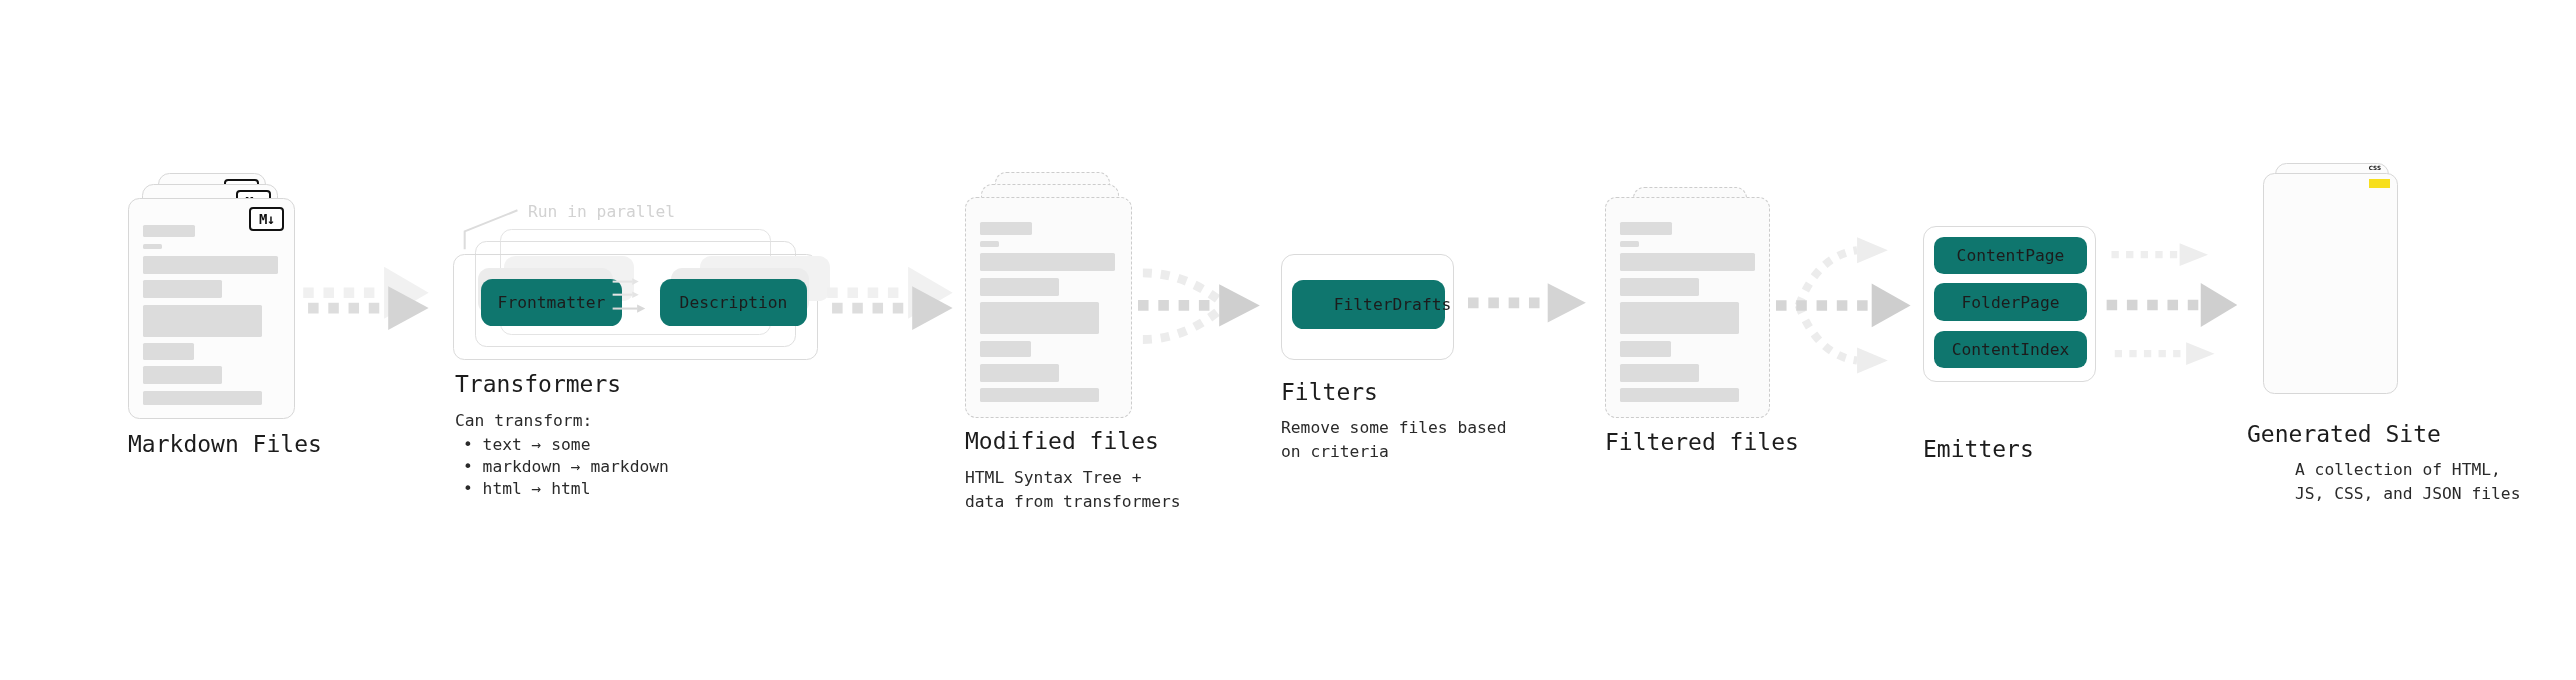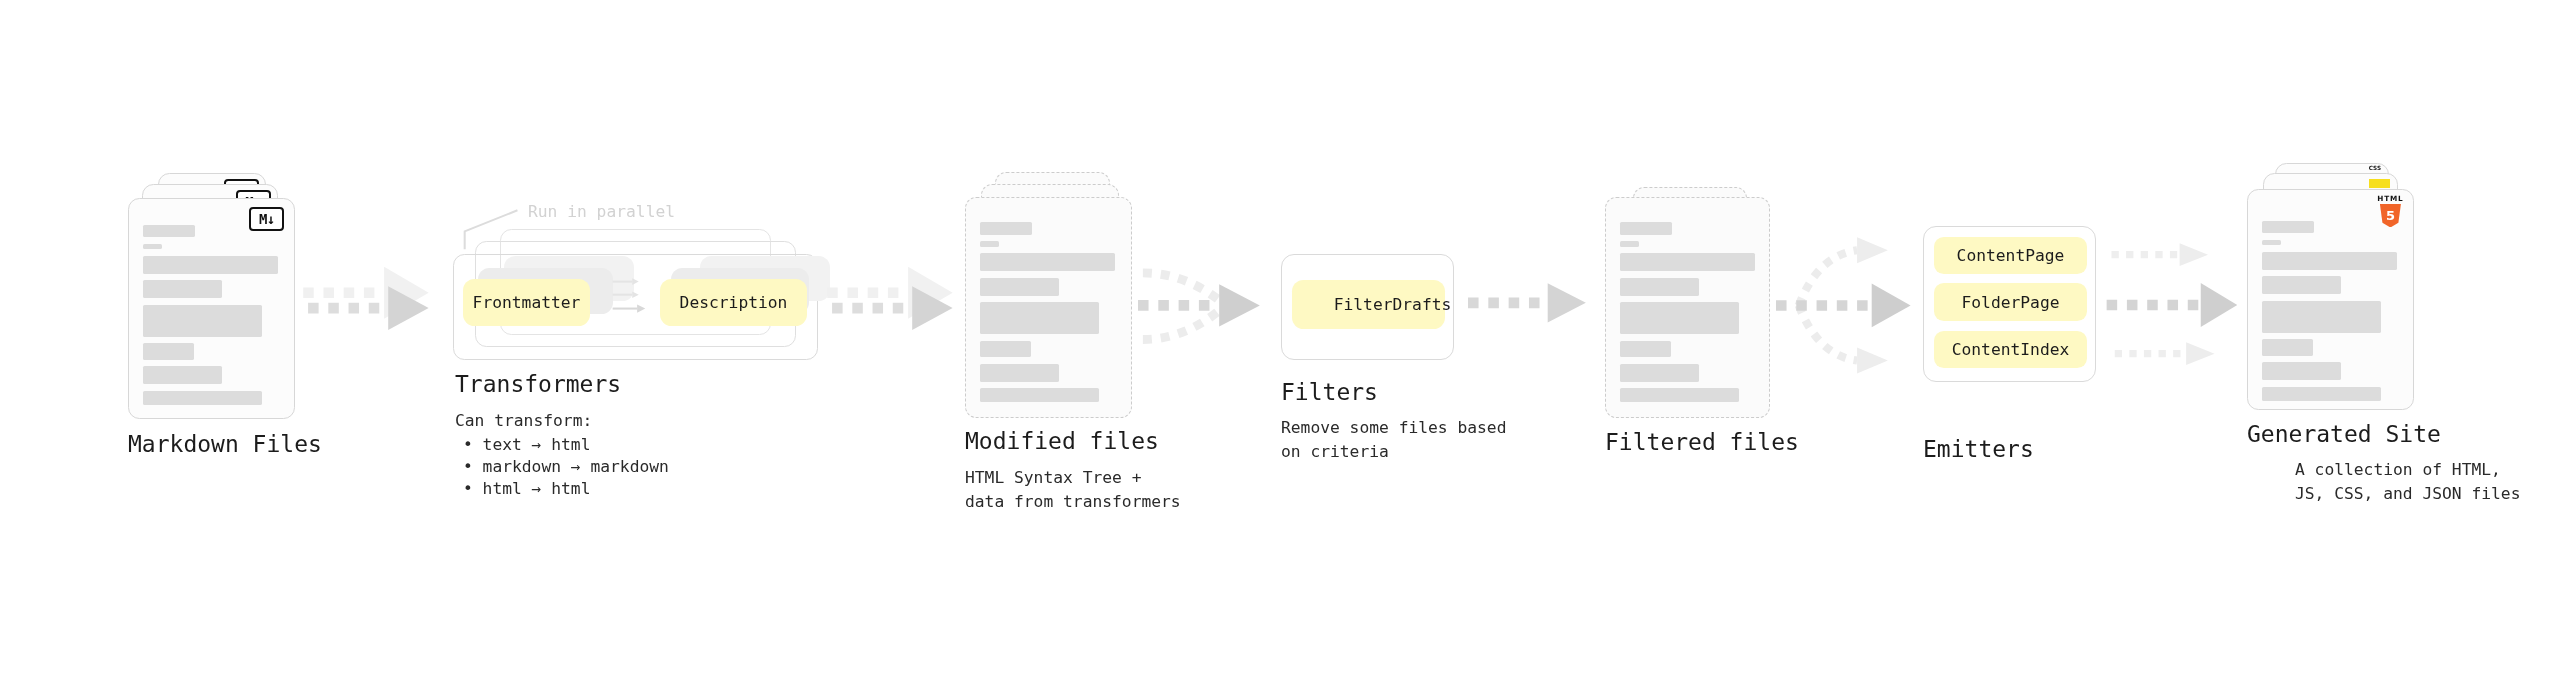--- a/index.html
+++ b/index.html
@@ -11,21 +11,21 @@
   .card.dashed{border:1.6px dashed #cccccc;background:#fbfbfb;}
   .bars{position:absolute;left:14px;top:24.4px;right:14px;display:flex;flex-direction:column;gap:6.5px;}
   .bars div{background:#dcdcdc;border-radius:1.6px;}
 
   
   .md-badge{position:absolute;background:#ffffff;border:2px solid #111111;border-radius:4.1px;
             width:31px;height:19.5px;display:flex;align-items:center;justify-content:center;
             font-weight:bold;font-size:14px;color:#111111;letter-spacing:-0.8px;}
 
   
-  .pill{position:absolute;background:#fef9c3;border-radius:11.4px;display:flex;align-items:center;
+  .pill{position:absolute;background:#0f766e;border-radius:11.4px;display:flex;align-items:center;
         justify-content:center;font-size:16.3px;color:#1c1c1c;box-sizing:border-box;}
   .ghost{position:absolute;background:#ececec;border-radius:11.4px;}
   .ghost.g2{background:#f2f2f2;}
 
   
   .frame{position:absolute;border:1.6px solid #dadada;border-radius:11.4px;box-sizing:border-box;background:transparent;}
   .frame.fill{background:#ffffff;}
 
   .heading{position:absolute;font-size:23px;color:#1c1c1c;white-space:nowrap;}
   .caption{position:absolute;font-size:16.3px;line-height:23.6px;color:#2a2a2a;white-space:pre-line;}
@@ -85,36 +85,36 @@
 
   <div class="frame" style="left:500px;top:229px;width:271px;height:106px;border-color:#e4e4e4;"></div>
   <div class="frame" style="left:475px;top:241px;width:321px;height:106px;border-color:#dfdfdf;"></div>
   <div class="frame" style="left:453px;top:254px;width:365px;height:106px;"></div>
 
   <div class="ghost g2" style="left:504px;top:256px;width:130px;height:45px;"></div>
   <div class="ghost" style="left:478px;top:268px;width:135px;height:46px;"></div>
   <div class="ghost g2" style="left:700px;top:256px;width:130px;height:45px;"></div>
   <div class="ghost" style="left:671px;top:268px;width:138px;height:46px;"></div>
 
-  <div class="pill" style="left:463px;top:279px;width:127px;height:47px;">Frontmatter</div>
+  <div class="pill" style="left:481px;top:279px;width:141px;height:47px;">Frontmatter</div>
   <div class="pill" style="left:660px;top:279px;width:147px;height:47px;">Description</div>
 
   <svg style="left:611px;top:275px;" width="49" height="41" viewBox="0 0 60 50">
     <line x1="2" y1="8" x2="26" y2="8" stroke="#e4e4e4" stroke-width="2.5"></line>
       <polygon points="26,4 26,12 34,8" fill="#e4e4e4"></polygon>
     <line x1="2" y1="24" x2="26" y2="24" stroke="#e4e4e4" stroke-width="2.5"></line>
       <polygon points="26,20 26,28 34,24" fill="#e4e4e4"></polygon>
     <line x1="2" y1="41" x2="32" y2="41" stroke="#d8d8d8" stroke-width="2.5"></line>
       <polygon points="32,36 32,46 42,41" fill="#d8d8d8"></polygon>
   </svg>
 
   <div class="heading" style="left:455px;top:371px;">Transformers</div>
   <div class="caption" style="left:455px;top:409px;">Can transform:</div>
   <ul class="bullets" style="left:463px;top:434px;">
-    <li>• text → html</li>
+    <li>• text → some</li>
     <li>• markdown → markdown</li>
     <li>• html → html</li>
   </ul>
 
   <svg style="left:827px;top:262px;" width="138" height="89" viewBox="0 0 170 110">
     <line x1="0" y1="38" x2="98" y2="38" stroke="#f0f0f0" stroke-width="13" stroke-dasharray="13 12"></line>
     <polygon points="100,6 100,70 155,38" fill="#f1f1f1"></polygon>
     <line x1="6" y1="57" x2="104" y2="57" stroke="#dddddd" stroke-width="13" stroke-dasharray="13 12"></line>
     <polygon points="105,30 105,84 155,57" fill="#d4d4d4"></polygon>
   </svg>
@@ -196,34 +196,18 @@
 
   <div class="card" style="left:2275px;top:163px;width:114px;height:221px;">
     <div class="css-badge" style="right:4.9px;top:2.4px;">
       <div class="css-label">CSS</div>
       <div class="css-bar"></div>
     </div>
   </div>
   <div class="card" style="left:2263px;top:173px;width:135px;height:221px;">
     <div class="js-badge" style="right:7.3px;top:4.9px;"></div>
   </div>
-  <div class="card" style="left:2247px;top:189px;width:167px;height:221px;">
-    <div class="html5-badge" style="right:4.1px;top:4.1px;">
-      <div class="html5-label">HTML</div>
-      <div class="html5-shield">5</div>
-    </div>
-    <div class="bars" style="top:31px;">
-        <div style="width: 52px; height: 12.2px;"></div>
-        <div style="width: 18.7px; height: 5.7px;"></div>
-        <div style="width: 135px; height: 18px;"></div>
-        <div style="width: 79px; height: 18px;"></div>
-        <div style="width: 119px; height: 32px;"></div>
-        <div style="width: 51px; height: 16.3px;"></div>
-        <div style="width: 79px; height: 18px;"></div>
-        <div style="width: 119px; height: 14px;"></div>
-      </div>
-  </div>
   <div class="heading" style="left:2247px;top:421px;">Generated Site</div>
   <div class="caption" style="left:2247px;top:458px;margin-left:48px;">A collection of HTML,
 JS, CSS, and JSON files</div>
 
 </div>
 
 
 </body></html>

